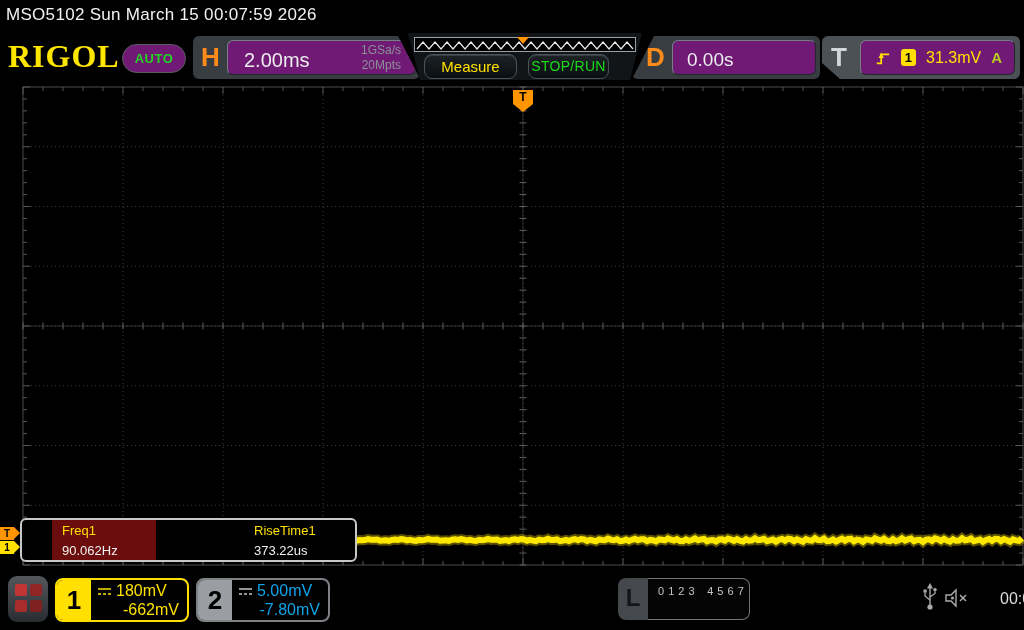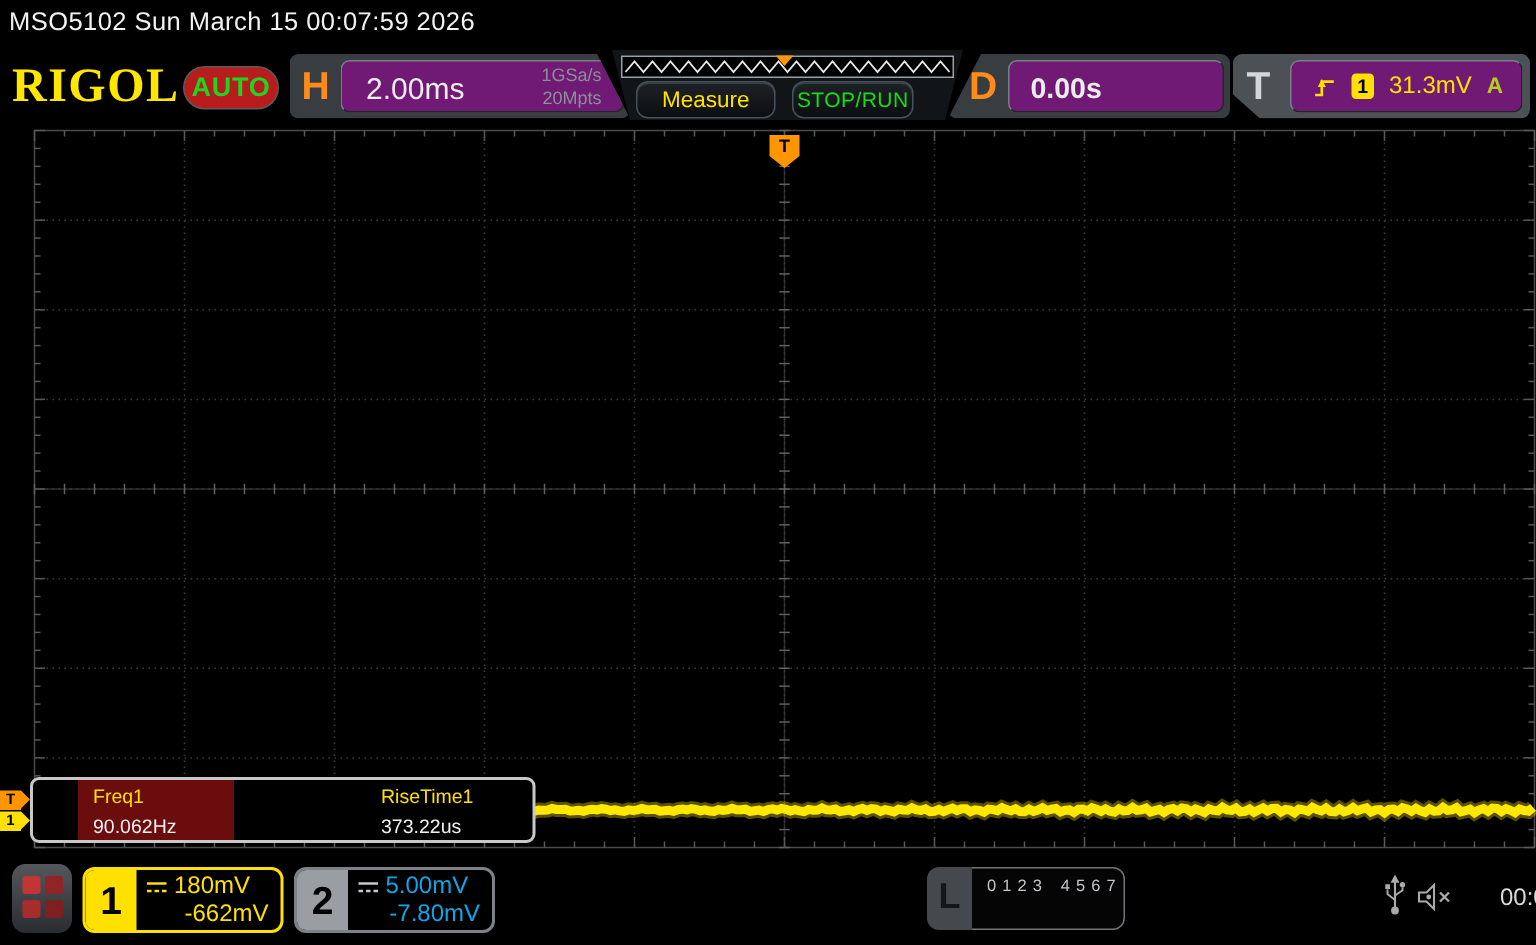--- a/index.html
+++ b/index.html
@@ -8,35 +8,35 @@
     position:relative; width:1024px; height:630px; background:#000;
     font-family:"Liberation Sans","DejaVu Sans",sans-serif; overflow:hidden;
     color:#e8e8e8;
   }
   
   .titlebar { position:absolute; left:6px; top:5px; font-size:17px; color:#f2f2f2; letter-spacing:.3px; }
 
   
   .logo { position:absolute; left:8px; top:38px; font-family:"Liberation Serif","DejaVu Serif",serif;
           font-weight:bold; font-size:32px; color:#ffe600; letter-spacing:1px; }
-  .auto-badge { position:absolute; left:122px; top:44px; width:64px; height:29px; background:#b91c1c;
+  .auto-badge { position:absolute; left:122px; top:44px; width:64px; height:29px; background:#701a75;
           border:1px solid #585c60; border-radius:16px; text-align:center; line-height:27px;
-          color:#22d422; font-weight:bold; font-size:18px; letter-spacing:.5px; }
+          color:#22d422; font-weight:bold; font-size:13px; letter-spacing:.5px; }
   .hblock { position:absolute; left:193px; top:36px; width:227px; height:43px; background:#383d42;
           clip-path:polygon(0 0, calc(100% - 22px) 0, 100% 100%, 0 100%); border-radius:6px; }
   .dblock { position:absolute; left:632px; top:36px; width:188px; height:43px; background:#383d42;
           clip-path:polygon(22px 0, 100% 0, 100% 100%, 0 100%); border-radius:6px; }
   .tblock { position:absolute; left:822px; top:36px; width:198px; height:43px; background:#4c5156;
           clip-path:polygon(0 0,100% 0,100% 100%,18px 100%,0 calc(100% - 16px)); border-radius:6px; }
   .hd-letter { position:absolute; top:6px; font-size:26px; font-weight:bold; color:#ff8c1a; }
   .t-letter  { position:absolute; left:9px; top:6px; font-size:26px; font-weight:bold; color:#d2d7dc; }
   .inner-box { position:absolute; background:#701a75; border:1px solid;
           border-color:#767e86 #22262a #22262a #767e86; border-radius:6px; }
   .hb-inner { inset:4px 4px 4px 34px; }
-  .db-inner { inset:4px 4px 4px 40px;font-weight:bold; }
+  .db-inner { inset:4px 4px 4px 40px; }
   .tb-inner { inset:4px 5px 4px 38px; display:flex; align-items:center; padding:0 12px 0 14px; gap:10px; }
   .timebase { position:absolute; left:16px; top:8px; font-size:20px; color:#ececec; }
   .rates { position:absolute; right:14px; top:2px; text-align:right; font-size:12px; color:#8a9095; line-height:15px; }
   .delay-val { position:absolute; left:14px; top:8px; font-size:19px; color:#ececec; }
   .trig-ch-box { width:17px; height:17px; background:#ffe000; border-radius:3px; color:#000;
           font-size:13px; font-weight:bold; text-align:center; line-height:17px; }
   .trig-level { color:#ffe000; font-size:16px; }
   .trig-mode { margin-left:auto; color:#b8cc20; font-size:15px; font-weight:bold; }
   .center-panel { position:absolute; left:408px; top:33px; width:234px; height:47px; background:#121518;
           clip-path:polygon(0 0,100% 0,calc(100% - 12px) 100%,12px 100%); }

